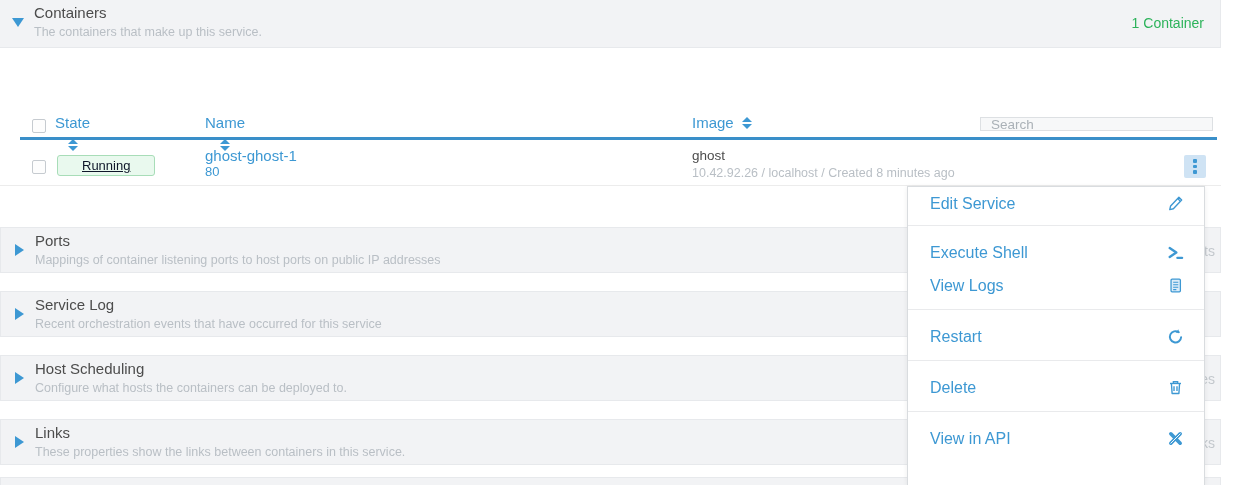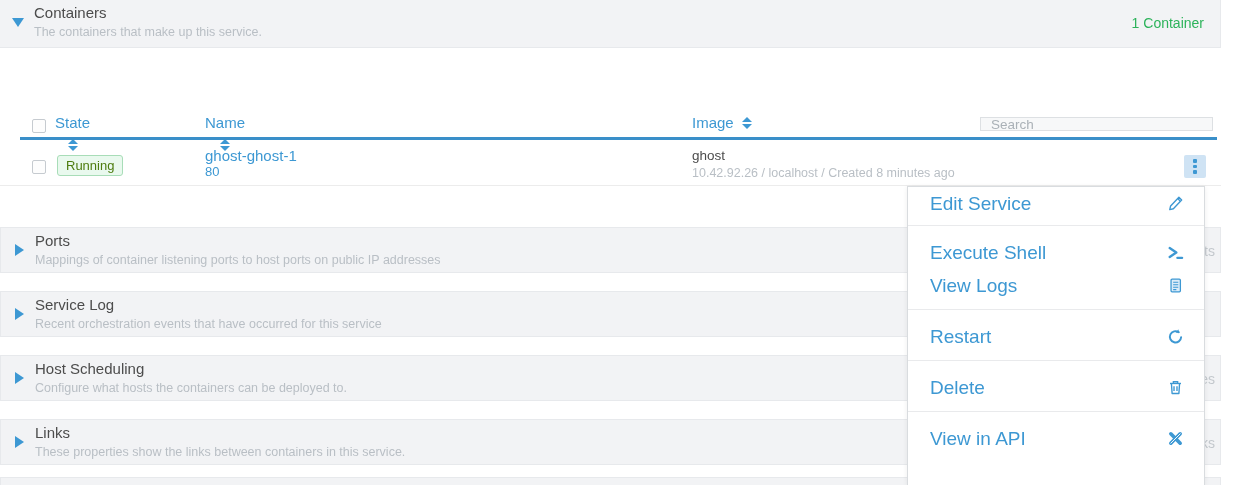--- a/index.html
+++ b/index.html
@@ -35,22 +35,22 @@
   .sort { display:inline-flex; flex-direction:column; gap:2px; }
   .sort i { display:block; width:0; height:0; border-left:5px solid transparent;
     border-right:5px solid transparent; }
   .sort .up { border-bottom:5px solid #3d98d3; }
   .sort .dn { border-top:5px solid #3d98d3; }
   #header-rule { position:absolute; left:20px; top:137px; width:1197px; height:3px;
     background:#3a8fc9; }
   #row-divider { position:absolute; left:0; top:185px; width:1221px; height:1px;
     background:#ececec; }
 
-  .badge { position:absolute; left:57px; top:155px; font-size:13px; color:#4d7c0f;
-    background:#e9f9ee; border:1px solid #a8ddb8; border-radius:3px; padding:2px 8px; }
+  .badge { position:absolute; left:57px; top:155px; font-size:13px; color:#0f172a;
+    background:#e9f9ee; border:1px solid #a8ddb8; border-radius:3px; padding:2px 24px;text-decoration:underline; }
   .link { color:#3d98d3; text-decoration:none; }
   #row-name { position:absolute; left:205px; top:147px; font-size:15px; }
   #row-port { position:absolute; left:205px; top:164px; font-size:13px; color:#3d98d3; }
   #row-image { position:absolute; left:692px; top:148px; font-size:13.5px; color:#4c4c4c; }
   #row-image-detail { position:absolute; left:692px; top:166px; font-size:12.5px; color:#b9bfc5; }
 
   #kebab-btn { position:absolute; left:1184px; top:155px; width:22px; height:23px;
     background:#cfe3f4; border-radius:2px; display:flex; flex-direction:column;
     align-items:center; justify-content:center; gap:2px; cursor:pointer; }
   #kebab-btn i { width:3.5px; height:3.5px; background:#3d98d3; border-radius:1px; }
@@ -63,21 +63,21 @@
   #sec-next-sliver { top:477px; height:9px; border-bottom:none; }
 
   
   #actions-menu { position:absolute; left:907px; top:186px; width:298px; height:299px;
     background:#fff; border:1px solid #d9dcdf; border-bottom:none; z-index:10;
     box-shadow:0 1px 5px rgba(0,0,0,0.07); }
   .menu-group { padding:10px 0 7px; }
   .menu-group.first { padding:0 0 5px; }
   .menu-item { height:33px; display:flex; align-items:center; justify-content:space-between;
     padding:0 20px 0 22px; cursor:pointer; }
-  .mi-label { font-size:19px; color:#3d98d3; }
+  .mi-label { font-size:16px; color:#3d98d3; }
   .mi-icon { width:17px; height:17px; display:inline-flex; }
   .mi-icon svg { width:17px; height:17px; }
   .menu-divider { height:0; border-top:1px solid #e9eaec; }
 </style>
 </head>
 <body>
 
 <div id="stage">
 
   <div class="sec-bar" id="containers-bar">

